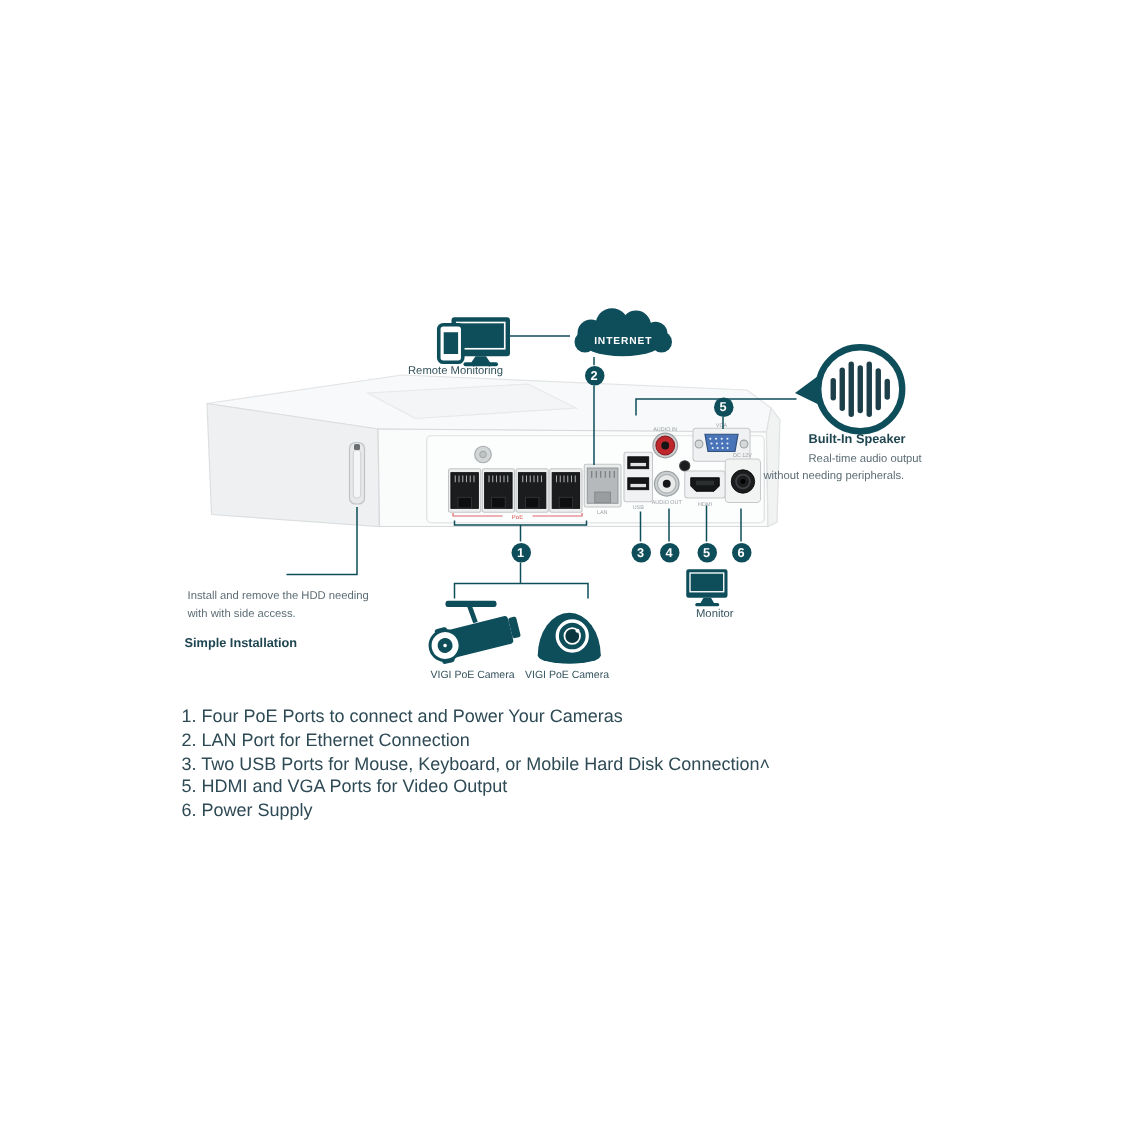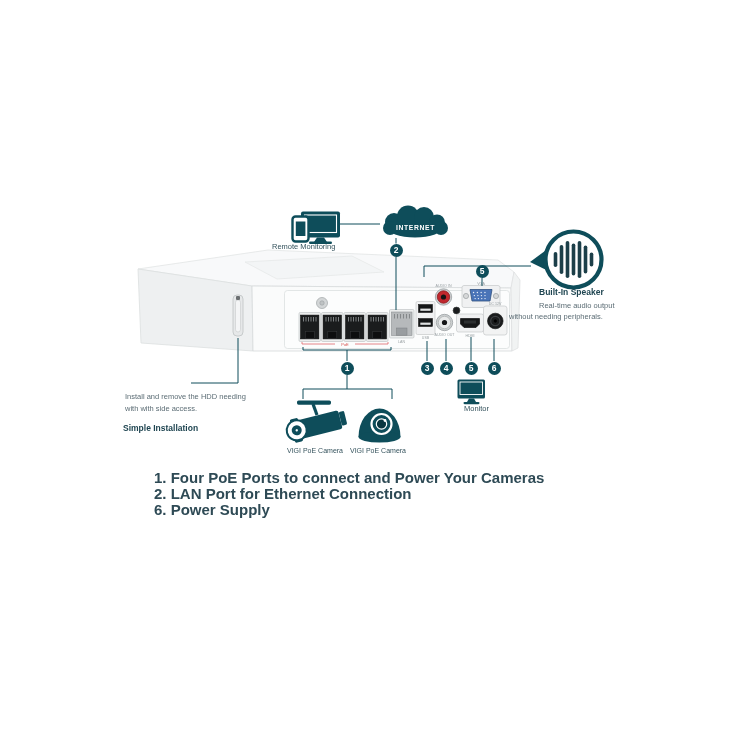--- a/index.html
+++ b/index.html
@@ -5,21 +5,21 @@
   html,body{margin:0;padding:0;}
   body{width:750px;height:750px;background:#ffffff;font-family:"Liberation Sans","DejaVu Sans",sans-serif;}
   .stage{position:relative;width:750px;height:750px;background:#fff;overflow:hidden;}
   .stage svg{position:absolute;left:0;top:0;}
   .marker{position:absolute;width:13px;height:13px;border-radius:50%;background:#0e4d5a;color:#fff;
           font-size:8.5px;font-weight:bold;display:flex;align-items:center;justify-content:center;line-height:13px;}
   .lbl{position:absolute;color:#35535d;font-size:7.5px;text-align:left;}
   .lbl-sm{position:absolute;color:#35535d;font-size:7px;text-align:center;}
   .callout-title{position:absolute;color:#1f4551;font-size:8.5px;font-weight:bold;}
   .callout-body{position:absolute;color:#5c6d75;font-size:7.5px;line-height:11.5px;text-align:center;}
-  .feature-list{position:absolute;left:154px;top:470px;color:#2e4a55;font-size:15px;line-height:15.75px;width:480px;font-weight:bold;}
+  .feature-list{position:absolute;left:121px;top:470px;color:#2e4a55;font-size:12px;line-height:15.75px;width:480px;}
   .feature-list div{white-space:nowrap;}
 </style>
 </head>
 <body>
 
 <div class="stage">
 
   <svg viewBox="0 0 750 750" width="750" height="750">
     <defs>
       <g id="rj45b">
@@ -232,16 +232,18 @@
   <div class="callout-body" style="left:125px;top:402.5px;">with with side access.</div>
 
   <div class="lbl" style="left:464px;top:404px;width:50px;">Monitor</div>
 
   <div class="lbl-sm" style="left:283px;top:447px;width:64px;">VIGI PoE Camera</div>
   <div class="lbl-sm" style="left:347px;top:447px;width:62px;">VIGI PoE Camera</div>
 
   <div class="feature-list">
     <div>1. Four PoE Ports to connect and Power Your Cameras</div>
     <div>2. LAN Port for Ethernet Connection</div>
+    <div>3. Two USB Ports for Mouse, Keyboard, or Mobile Hard Disk Connection˄</div>
+    <div>5. HDMI and VGA Ports for Video Output</div>
     <div>6. Power Supply</div>
   </div>
 
 </div>
 
 </body></html>

